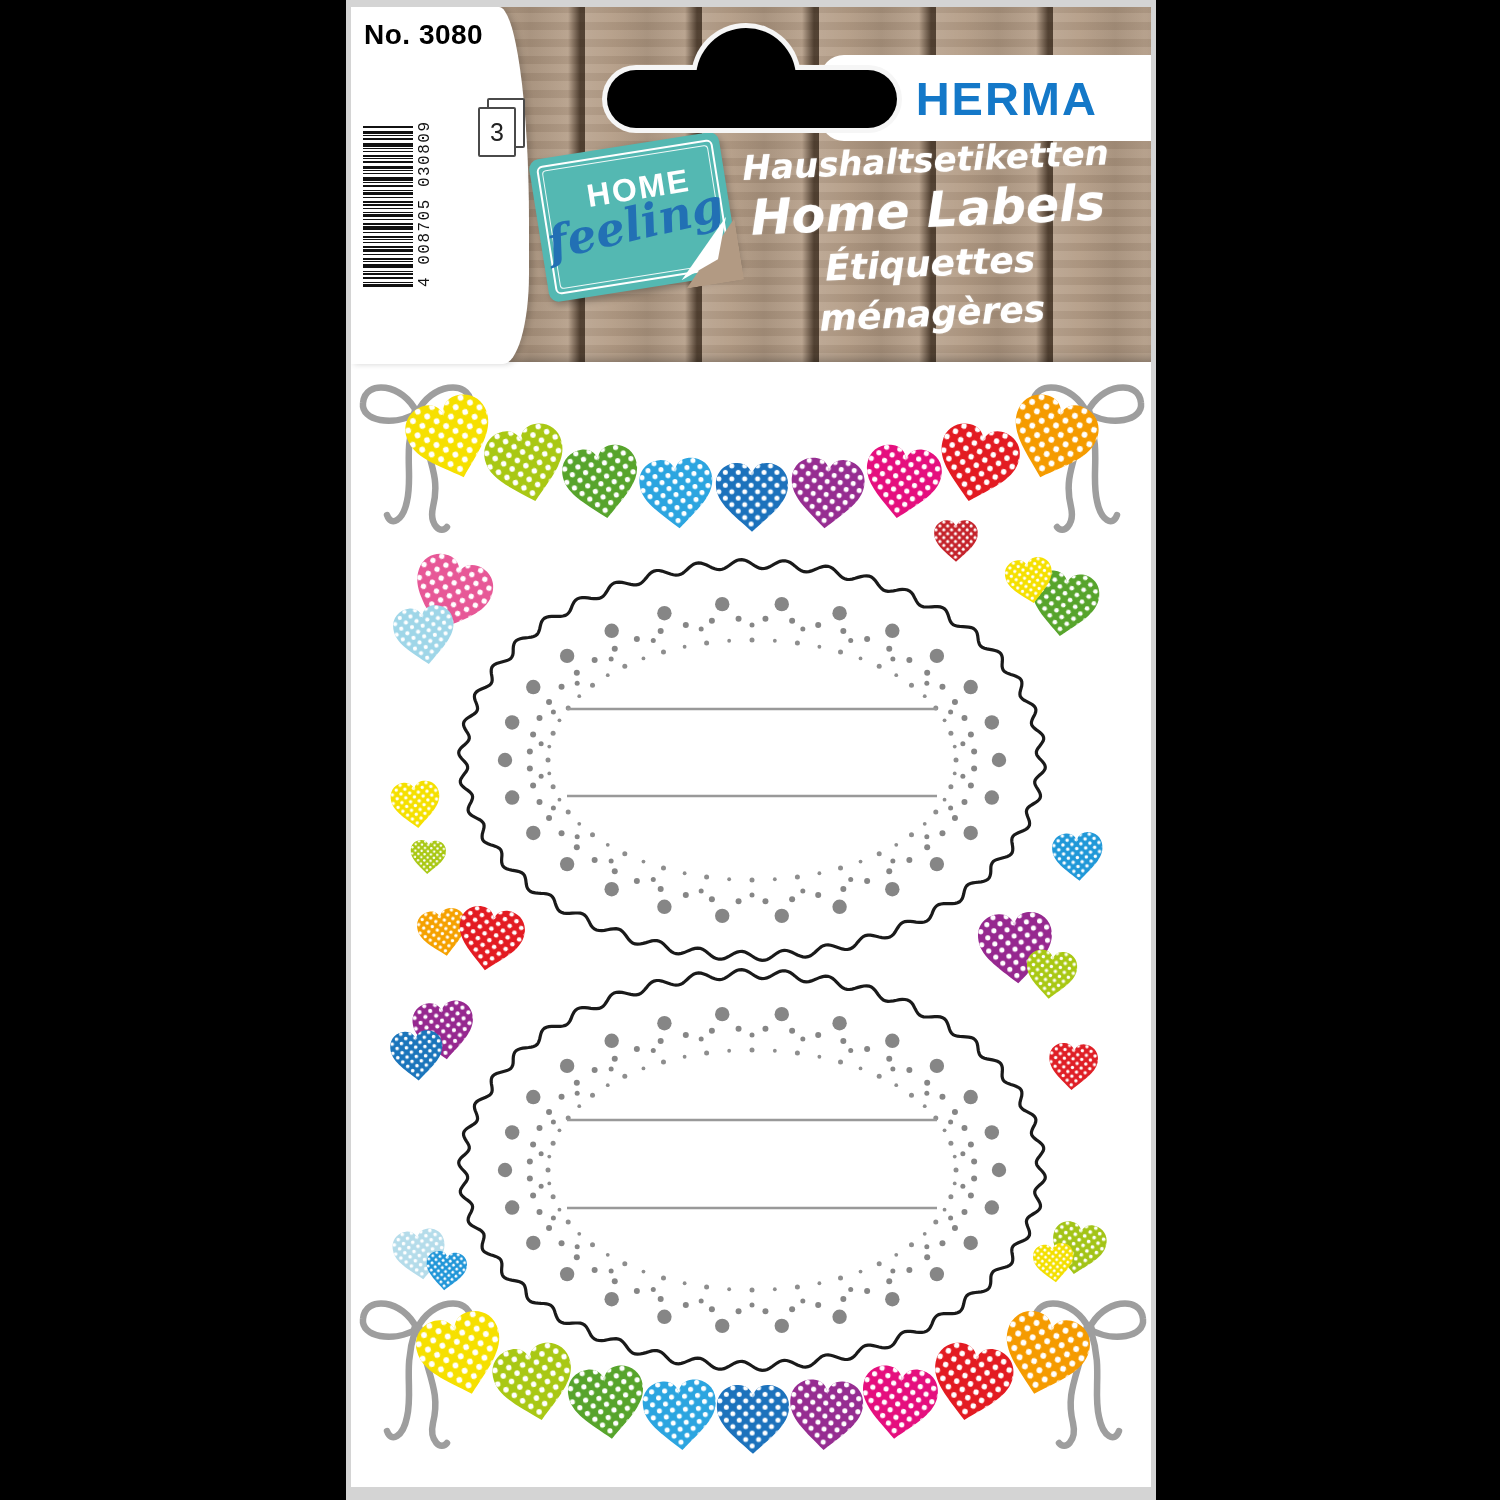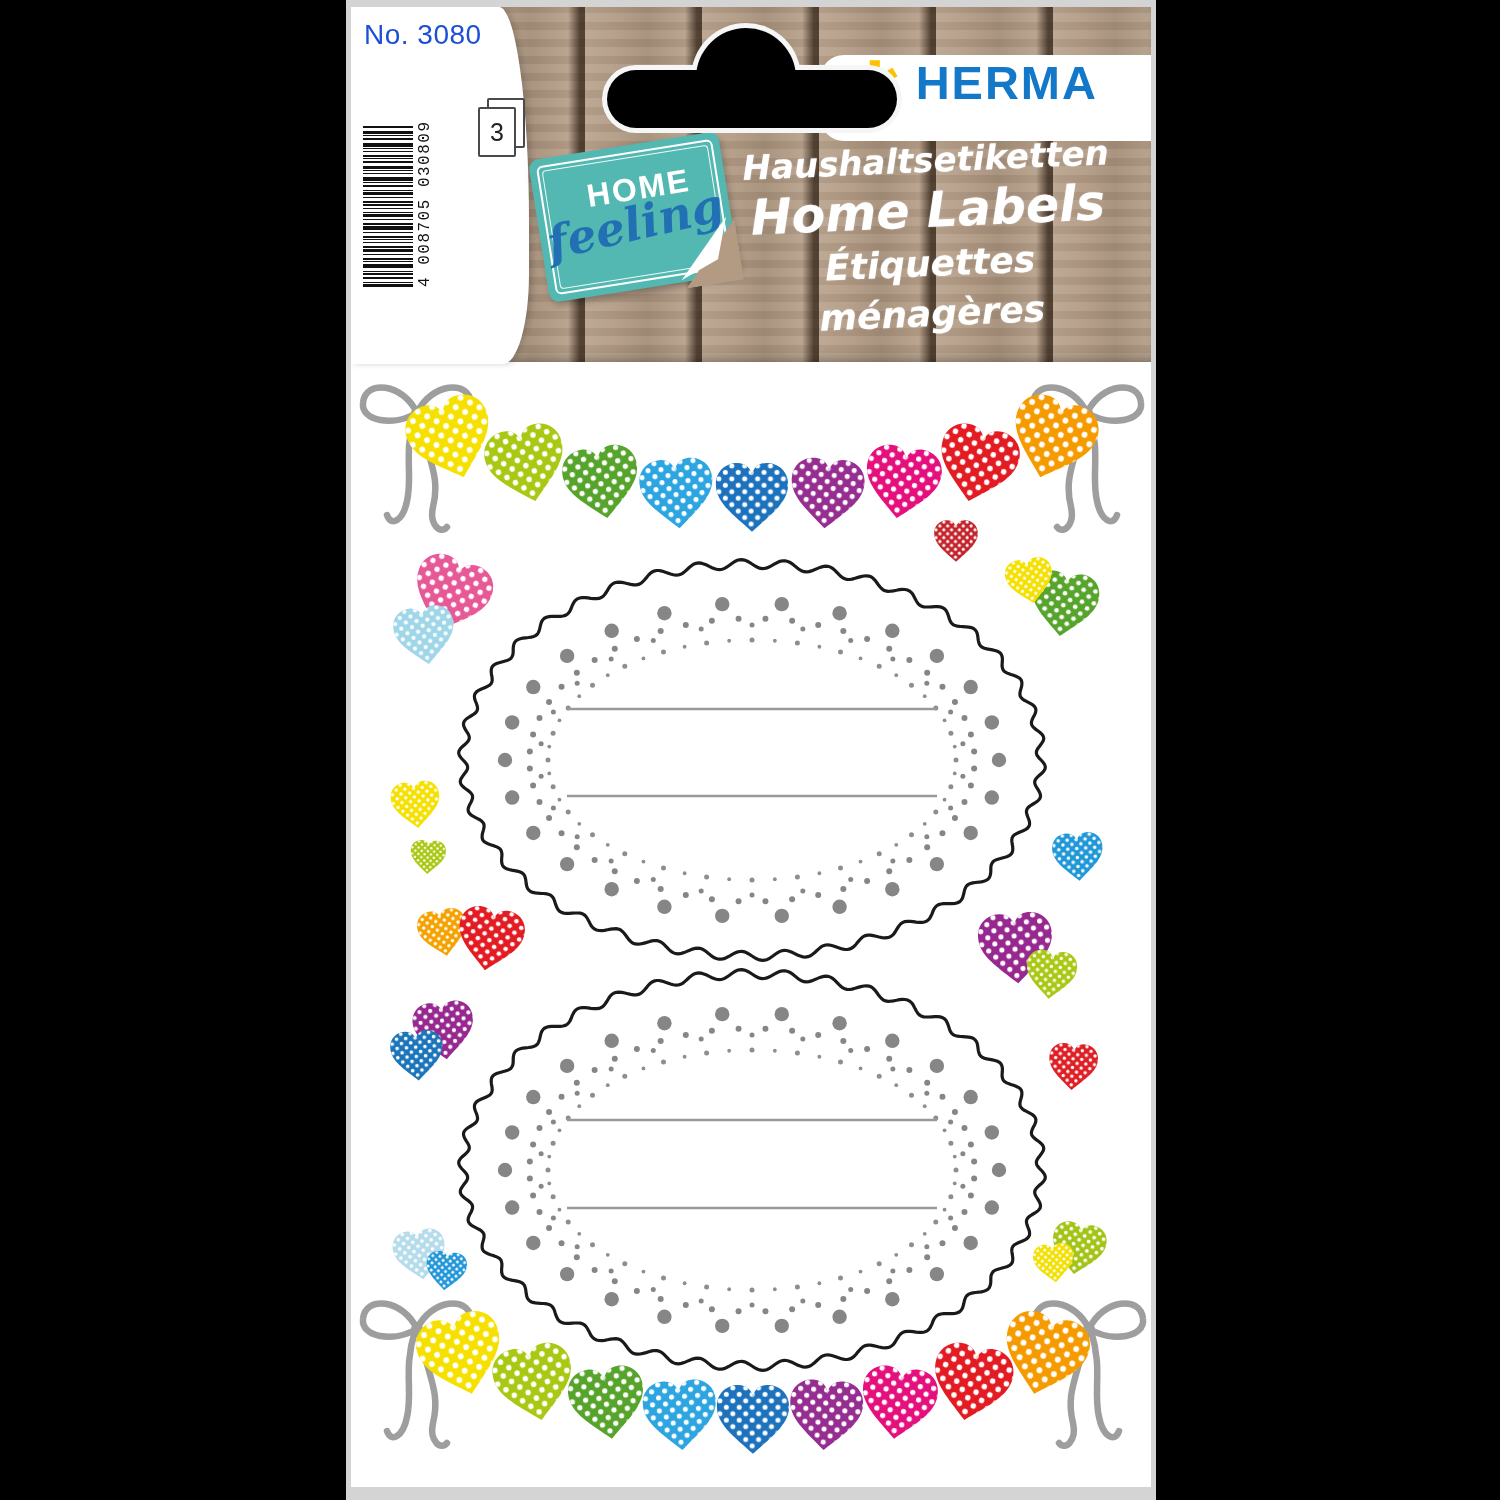--- a/index.html
+++ b/index.html
@@ -14,21 +14,21 @@
       repeating-linear-gradient(90deg,
         rgba(255,255,255,0.10) 0px, rgba(255,255,255,0.02) 28px,
         rgba(0,0,0,0.07) 62px, rgba(255,255,255,0.06) 100px,
         rgba(44,30,18,0.72) 112px, rgba(44,30,18,0.72) 117px),
       repeating-linear-gradient(0deg, rgba(255,255,255,0.055) 0 9px, rgba(0,0,0,0.05) 9px 17px);
     box-shadow: inset 0 -9px 12px -7px rgba(0,0,0,0.35);}
 
   .card{position:absolute;left:0;top:0;width:178px;height:357px;background:#fff;
         border-radius:0 30px 26px 0 / 0 215px 90px 0;
         box-shadow:3px 0 6px rgba(0,0,0,0.18);}
-  .prodnum{position:absolute;left:13px;top:12px;font-size:28px;font-weight:normal;color:#1d4ed8;letter-spacing:0.5px;}
+  .prodnum{position:absolute;left:13px;top:12px;font-size:28px;font-weight:bold;color:#000000;letter-spacing:0.5px;}
   .barcode-rot{position:absolute;left:12px;top:91px;width:74px;height:189px;}
   .barcode-rot .rot{position:absolute;left:0;top:0;width:189px;height:74px;
         transform-origin:0 0;transform:translate(0,189px) rotate(-90deg);}
   .bars{display:flex;height:50px;align-items:stretch;}
   .bars span{background:#111;height:100%;flex:0 0 auto;}
   .bdigits{font-family:"Liberation Mono", monospace;font-size:16px;color:#111;margin-top:3px;letter-spacing:1.5px;white-space:nowrap;}
   .pages{position:absolute;left:127px;top:91px;width:52px;height:58px;}
   .pg{position:absolute;width:34px;height:46px;background:#fff;border:2px solid #4a4a4a;border-radius:2px;}
   .pg.back{left:9px;top:0;}
   .pg.front{left:0;top:9px;display:flex;align-items:center;justify-content:center;font-size:25px;color:#222;}
@@ -42,21 +42,21 @@
   .bfeel{position:absolute;left:0;top:52px;width:100%;text-align:center;
          color:#2270b4;font-family:"DejaVu Serif", cursive;font-style:italic;font-weight:bold;
          font-size:46px;transform:rotate(-4deg);}
   .woodtri{position:absolute;right:-3px;bottom:-7px;width:62px;height:66px;background:#b29a83;
            clip-path:polygon(100% 6%,100% 100%,6% 100%);}
   .whitetri{position:absolute;right:4px;bottom:1px;width:56px;height:58px;
             background:linear-gradient(315deg,#ffffff 55%,#e3e3e3 100%);
             clip-path:polygon(98% 2%,2% 98%,72% 72%);}
 
   .hermaband{position:absolute;left:469px;top:48px;width:331px;height:86px;background:#fff;
-             border-radius:24px 0 0 24px;display:flex;align-items:flex-start;padding-left:28px;box-sizing:border-box;}
+             border-radius:24px 0 0 24px;display:flex;align-items:center;padding-left:28px;box-sizing:border-box;}
   .asterisk{color:#fcc200;font-size:64px;line-height:60px;margin-right:14px;}
   .brand{color:#1478c8;font-weight:bold;font-size:47px;letter-spacing:2px;}
 
   .titles{position:absolute;left:368px;top:130px;width:420px;text-align:center;color:#fff;
           transform:rotate(-2.5deg);font-family:"DejaVu Sans", cursive;
           text-shadow:0 0 2px rgba(255,255,255,0.35);}
   .t1{font-size:34px;line-height:46px;font-weight:bold;font-style:italic;}
   .t2{font-size:49px;line-height:56px;font-weight:bold;font-style:italic;}
   .t3{font-size:36px;line-height:50px;font-weight:bold;font-style:italic;}
 

